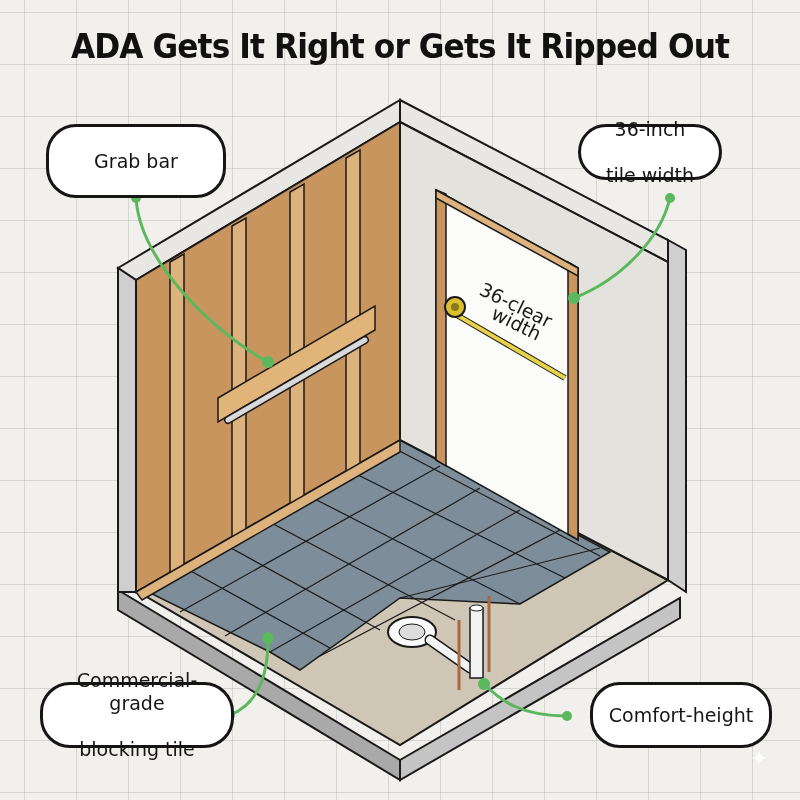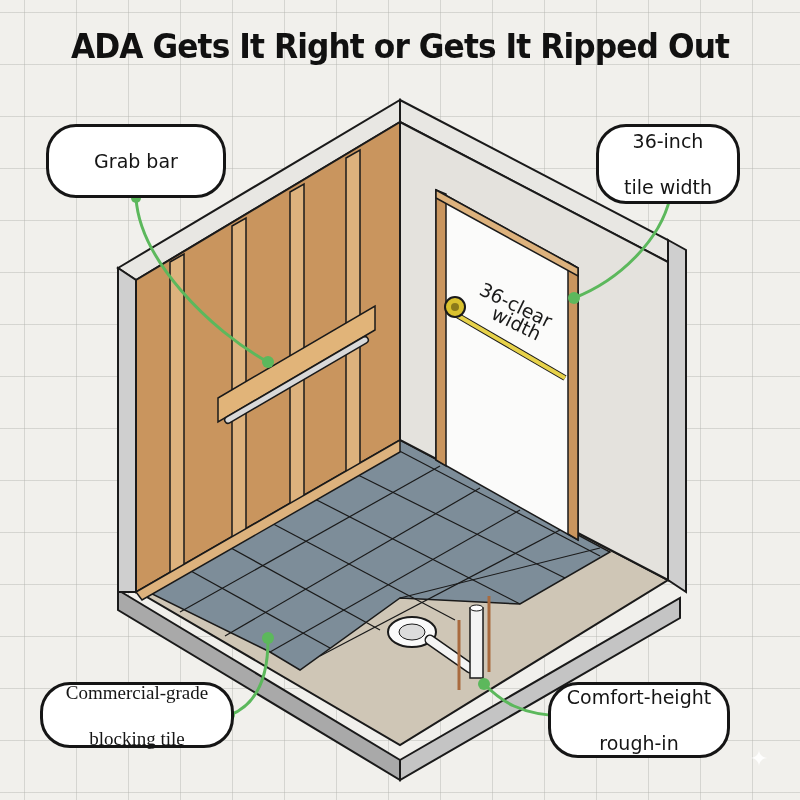--- a/index.html
+++ b/index.html
@@ -153,34 +153,33 @@
       <circle cx="484" cy="684" r="6"></circle>
   </g>
 </svg>
 
 <div class="callout" style="left:46px; top:124px; width:180px; height:74px;">
   <div>
     <span>Grab bar</span>
   </div>
 </div>
 
-<div class="callout" style="left:596px; top:124px; width:144px; height:80px;">
+<div class="callout" style="left:578px; top:124px; width:144px; height:56px;">
   <div>
     <span>36-inch</span>
     <span>tile width</span>
   </div>
 </div>
 
-<div class="callout" style="left:40px; top:682px; width:194px; height:66px;font-family:Liberation Serif, serif;">
+<div class="callout" style="left:40px; top:682px; width:194px; height:66px;">
   <div>
     <span>Commercial-grade</span>
     <span>blocking tile</span>
   </div>
 </div>
 
-<div class="callout" style="left:548px; top:682px; width:182px; height:76px;">
+<div class="callout" style="left:590px; top:682px; width:182px; height:66px;">
   <div>
     <span>Comfort-height</span>
-    <span>rough-in</span>
   </div>
 </div>
 
 <div class="sparkle">✦</div>
 
 </body></html>

